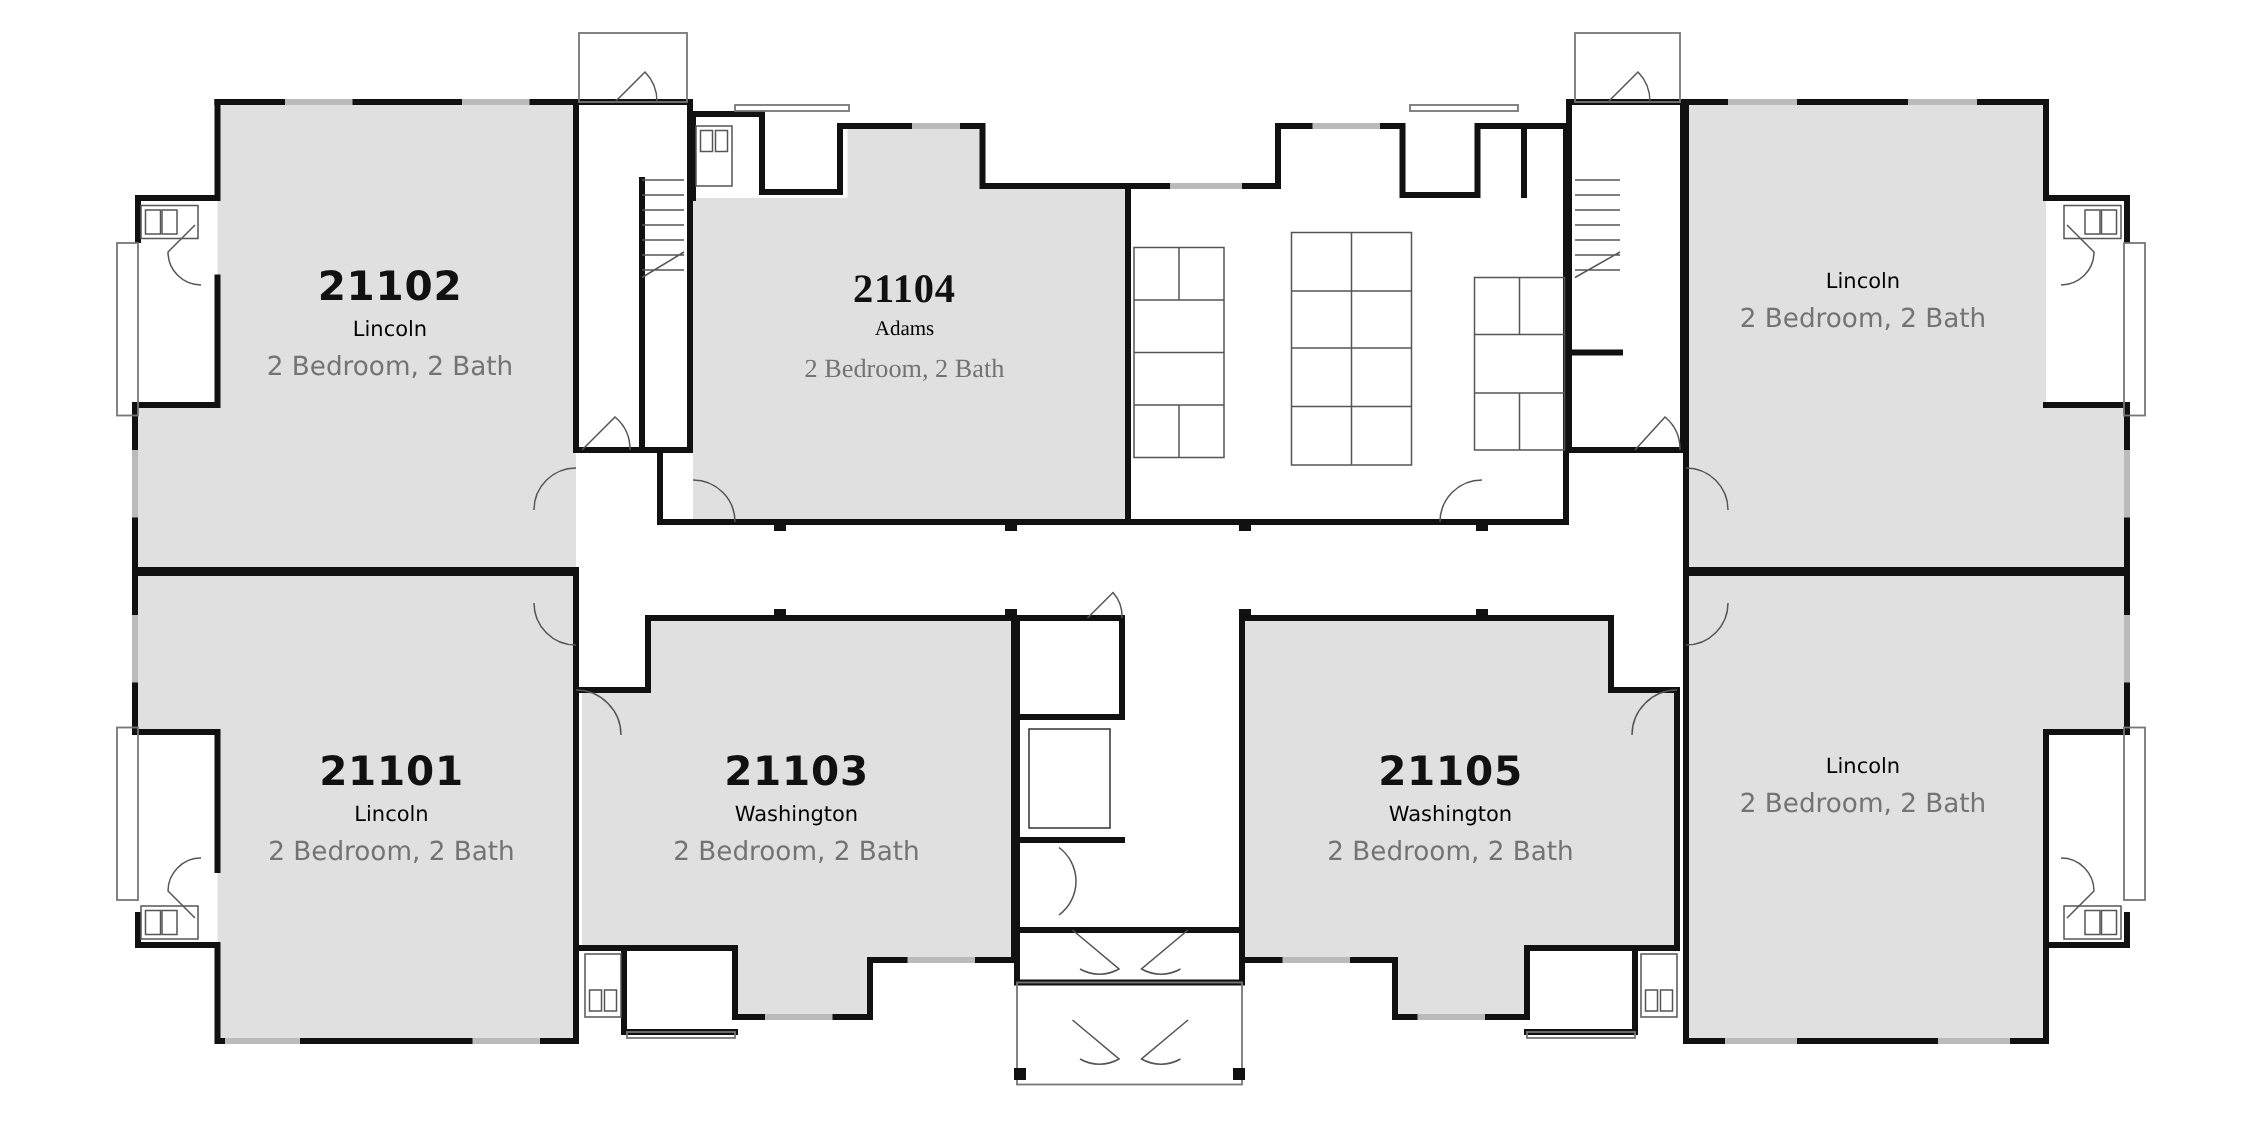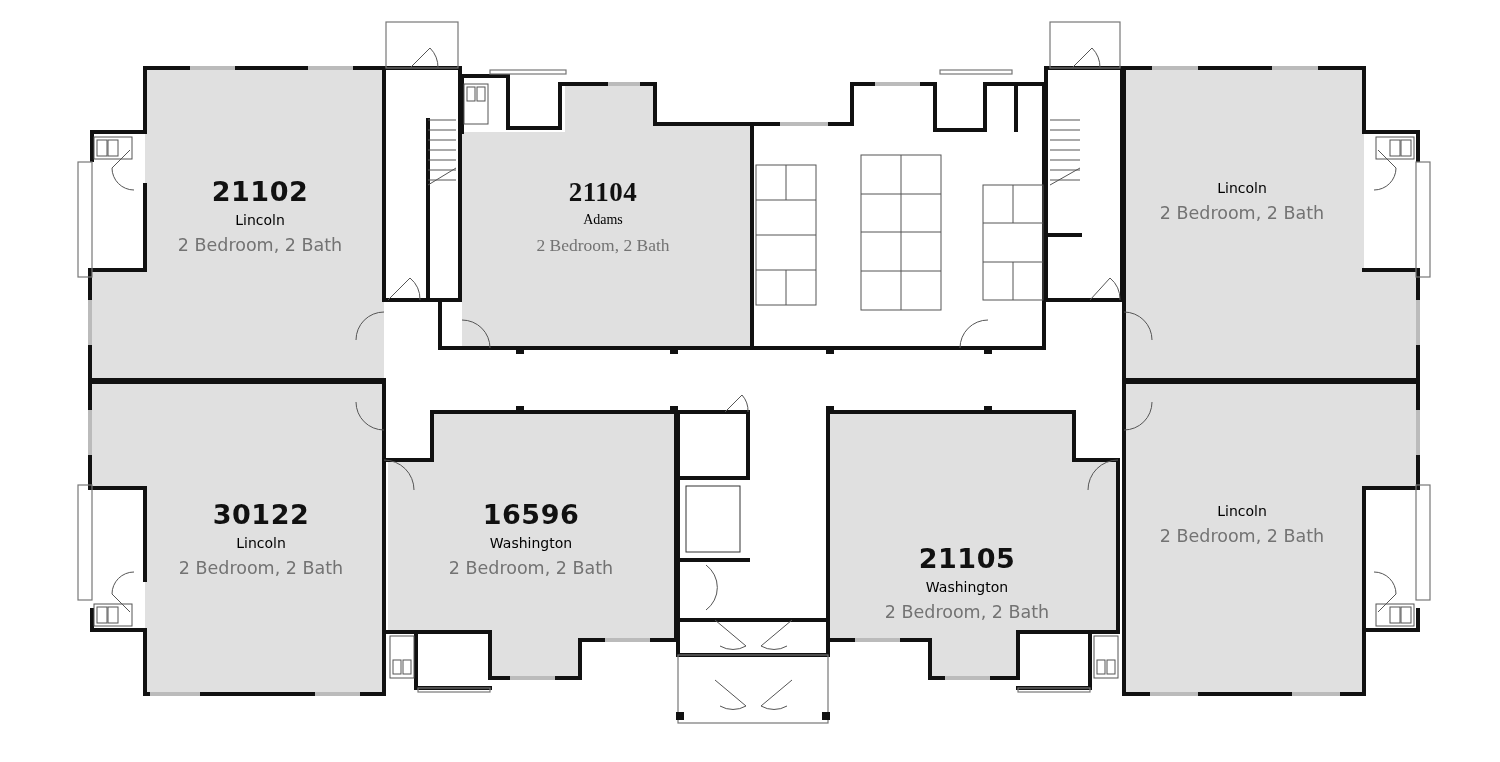--- a/index.html
+++ b/index.html
@@ -185,30 +185,30 @@
 <div class="label" style="left:603px;top:176px;font-family:Liberation Serif, serif;">
   <div class="num">21104</div>
   <div class="model">Adams</div>
   <div class="beds">2 Bedroom, 2 Bath</div>
 </div>
 <div class="label" style="left:1242px;top:176px;">
   <div class="model">Lincoln</div>
   <div class="beds">2 Bedroom, 2 Bath</div>
 </div>
 <div class="label" style="left:261px;top:499px;">
-  <div class="num">30122</div>
+  <div class="num">21101</div>
   <div class="model">Lincoln</div>
   <div class="beds">2 Bedroom, 2 Bath</div>
 </div>
 <div class="label" style="left:531px;top:499px;">
-  <div class="num">16596</div>
+  <div class="num">21103</div>
   <div class="model">Washington</div>
   <div class="beds">2 Bedroom, 2 Bath</div>
 </div>
-<div class="label" style="left:967px;top:499px;margin-top:44px;">
+<div class="label" style="left:967px;top:499px;">
   <div class="num">21105</div>
   <div class="model">Washington</div>
   <div class="beds">2 Bedroom, 2 Bath</div>
 </div>
 <div class="label" style="left:1242px;top:499px;">
   <div class="model">Lincoln</div>
   <div class="beds">2 Bedroom, 2 Bath</div>
 </div>
 
 </body></html>

